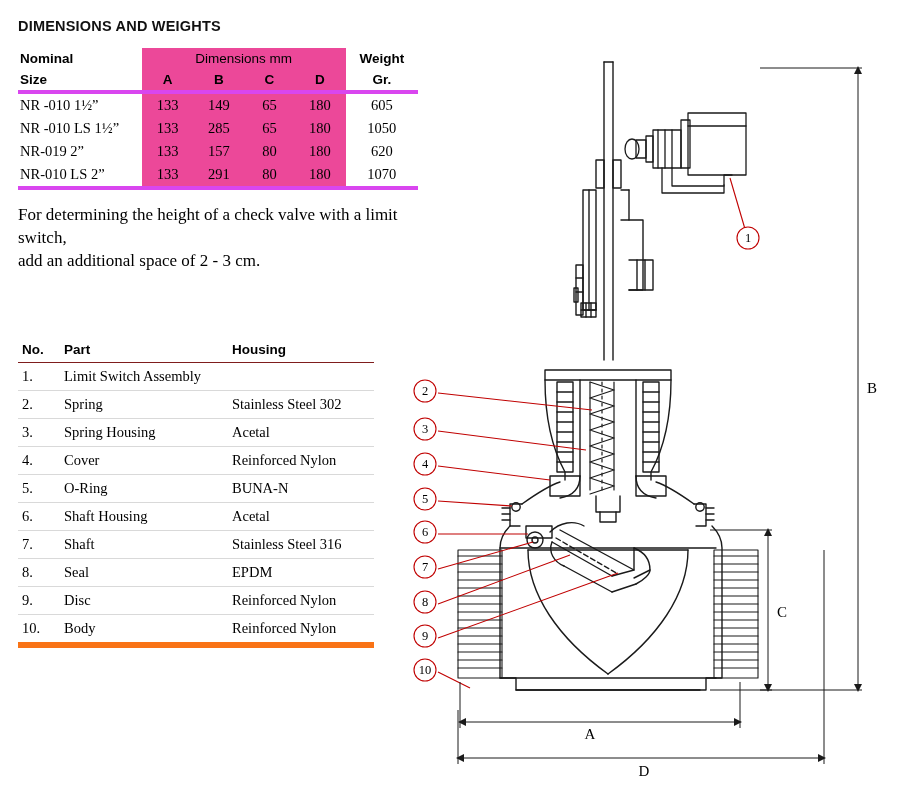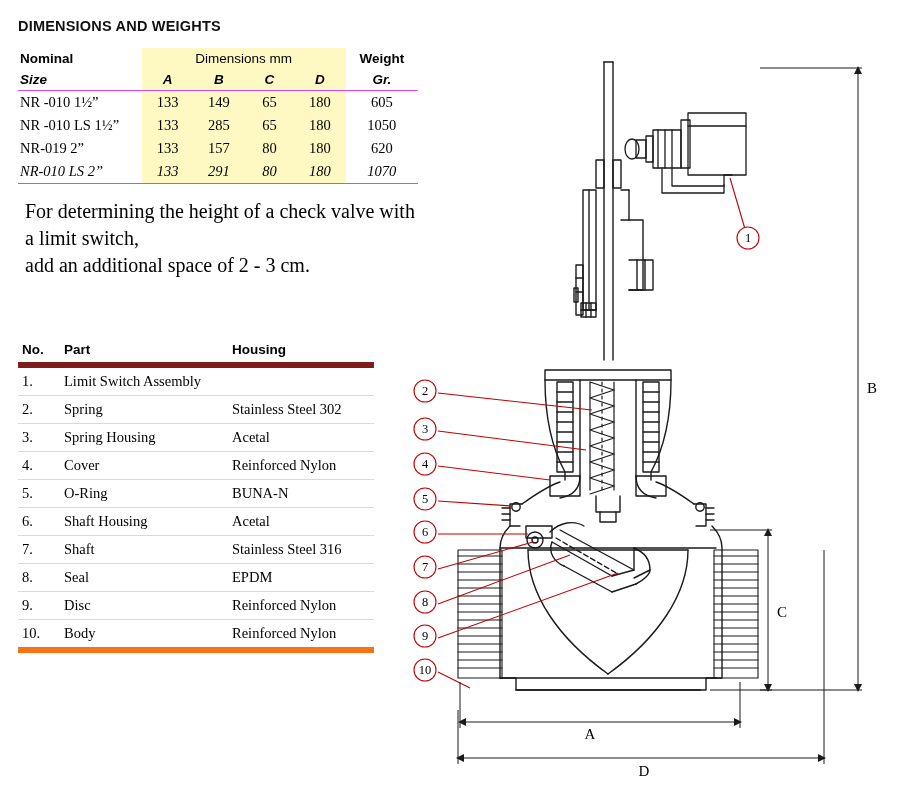--- a/index.html
+++ b/index.html
@@ -43,48 +43,47 @@
     border-collapse: collapse;
     font-family: "Liberation Serif", serif;
     font-size: 14.5px;
   }
   table.dim td, table.dim th {
     padding: 3px 6px;
     text-align: center;
     font-weight: normal;
   }
   table.dim .hl {
-    background: #fef9c3;
+    background: #ec4899;
   }
   table.dim .hdr-cell {
     font-family: "Liberation Sans", sans-serif;
     font-weight: bold;
     font-size: 13.5px;
     vertical-align: bottom;
   }
   table.dim .left-align {
     text-align: left;
     padding-left: 2px;
     white-space: nowrap;
   }
-  table.dim .rule-bot td { border-bottom: 1px solid #d946ef; font-style: italic; }
+  table.dim .rule-bot td { border-bottom: 4px solid #d946ef; }
   .dimgroup-label {
     font-family: "Liberation Sans", sans-serif;
     font-weight: bold;
     font-size: 13.5px;
   }
   .col-nominal { width: 122px; margin-left: 35px; }
   .col-ab { width: 46px; }
   .col-weight { width: 66px; }
 
   .note {
     margin-top: 14px;
-    font-size: 20px;
+    font-size: 17px;
     line-height: 1.35;
-    margin-left: 7px;
   }
 
   
   .parts-wrap {
     position: absolute;
     left: 18px;
     top: 340px;
     width: 380px;
   }
   table.parts {
@@ -92,21 +91,21 @@
     font-family: "Liberation Serif", serif;
     font-size: 14.5px;
     width: 356px;
   }
   table.parts th {
     font-family: "Liberation Sans", sans-serif;
     font-weight: bold;
     font-size: 13.5px;
     text-align: left;
     padding: 2px 4px 5px 4px;
-    border-bottom: 6px solid #7f1d1d;
+    border-bottom: 1px solid #7f1d1d;
   }
   table.parts td {
     padding: 5px 4px;
     border-bottom: 1px solid #d9d9d9;
     text-align: left;
   }
   table.parts tr:last-child td {
     border-bottom: 6px solid #f97316;
   }
   td.no-col { width: 34px; text-align: left; padding-left: 10px;}

